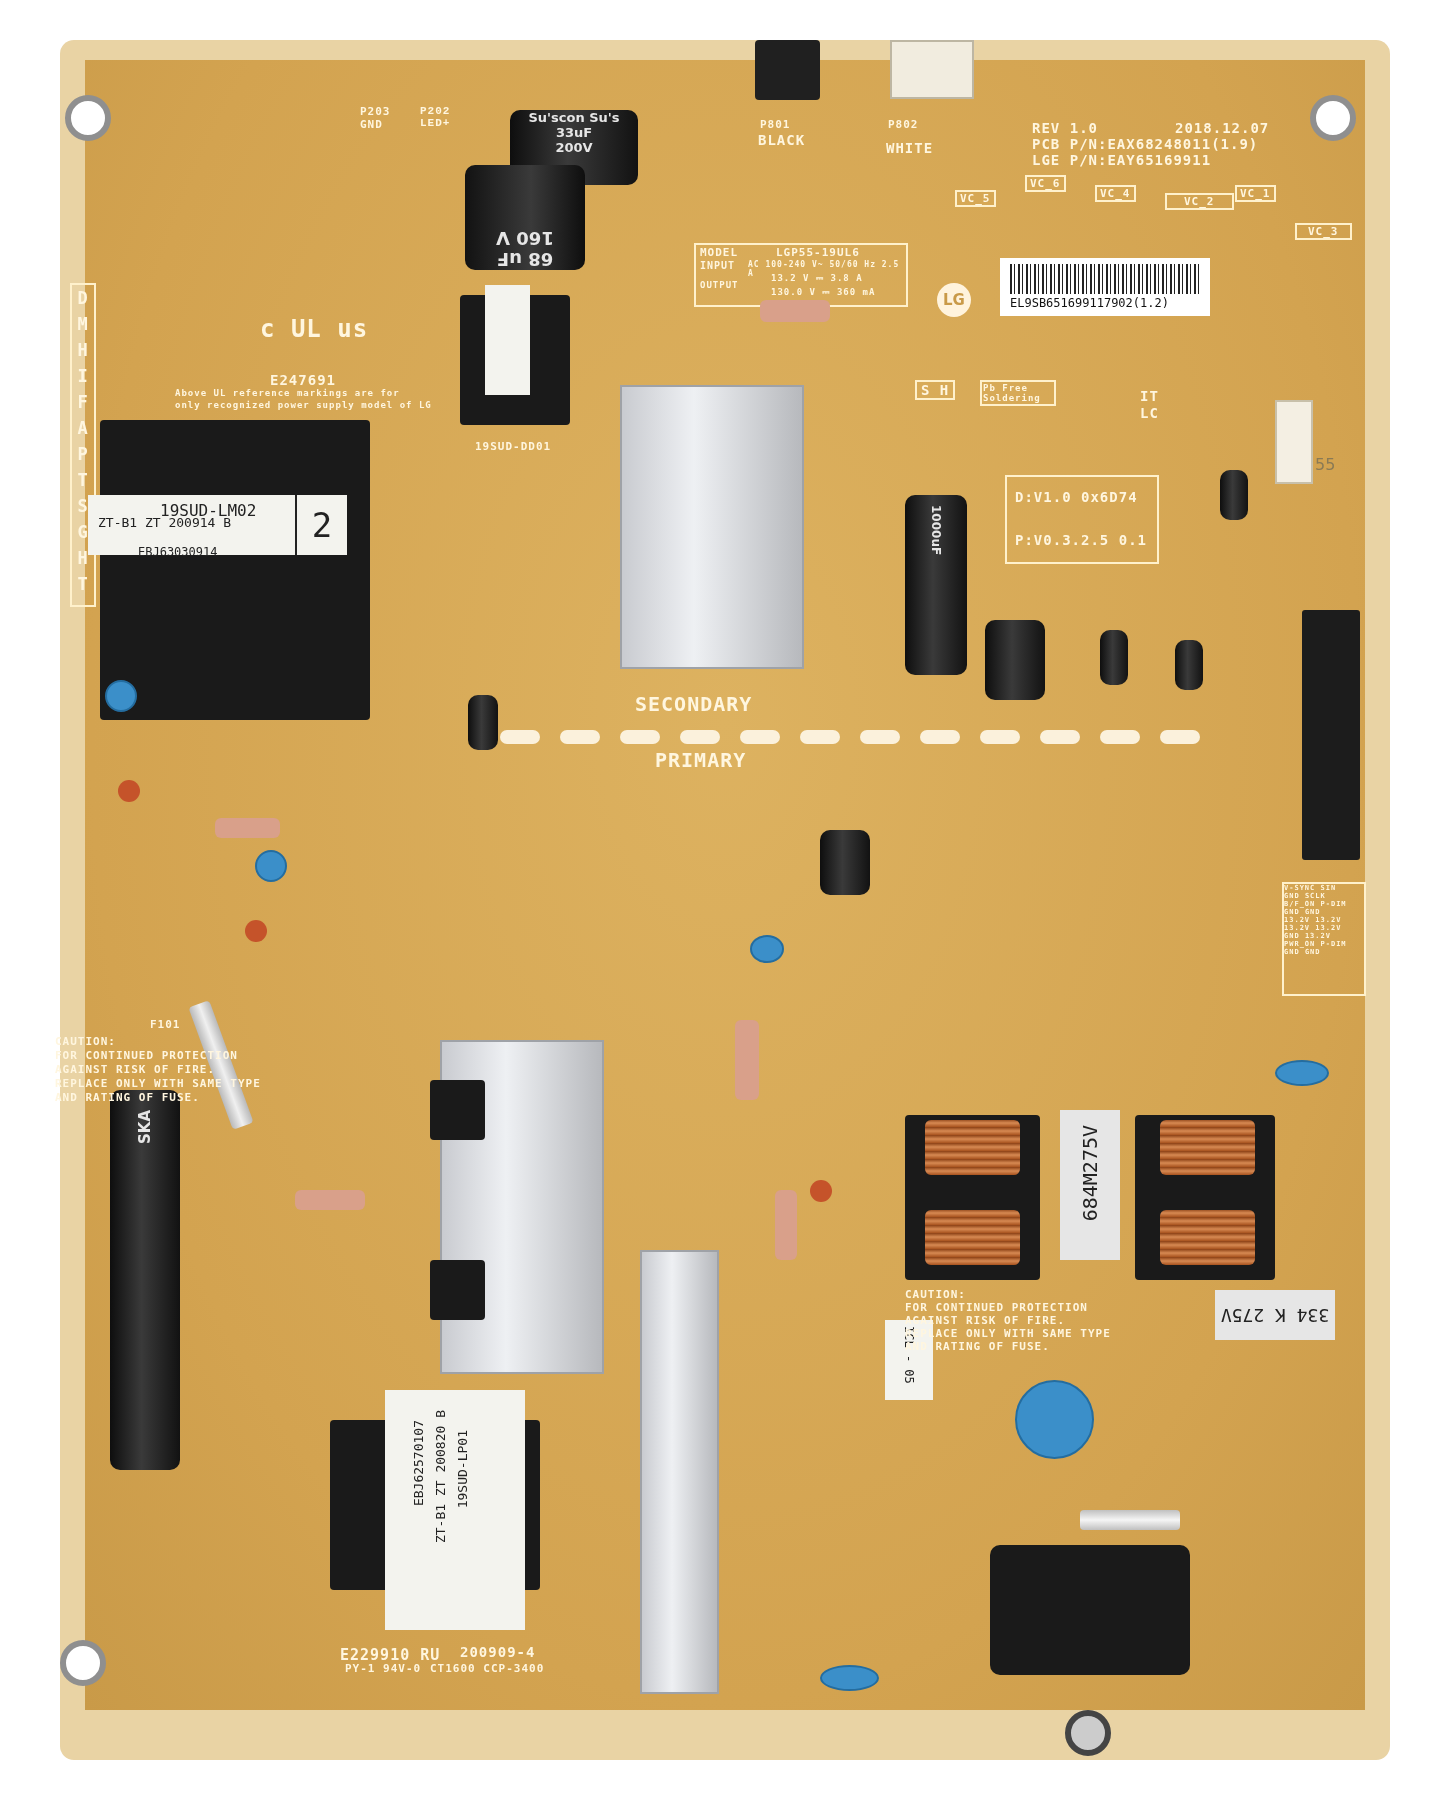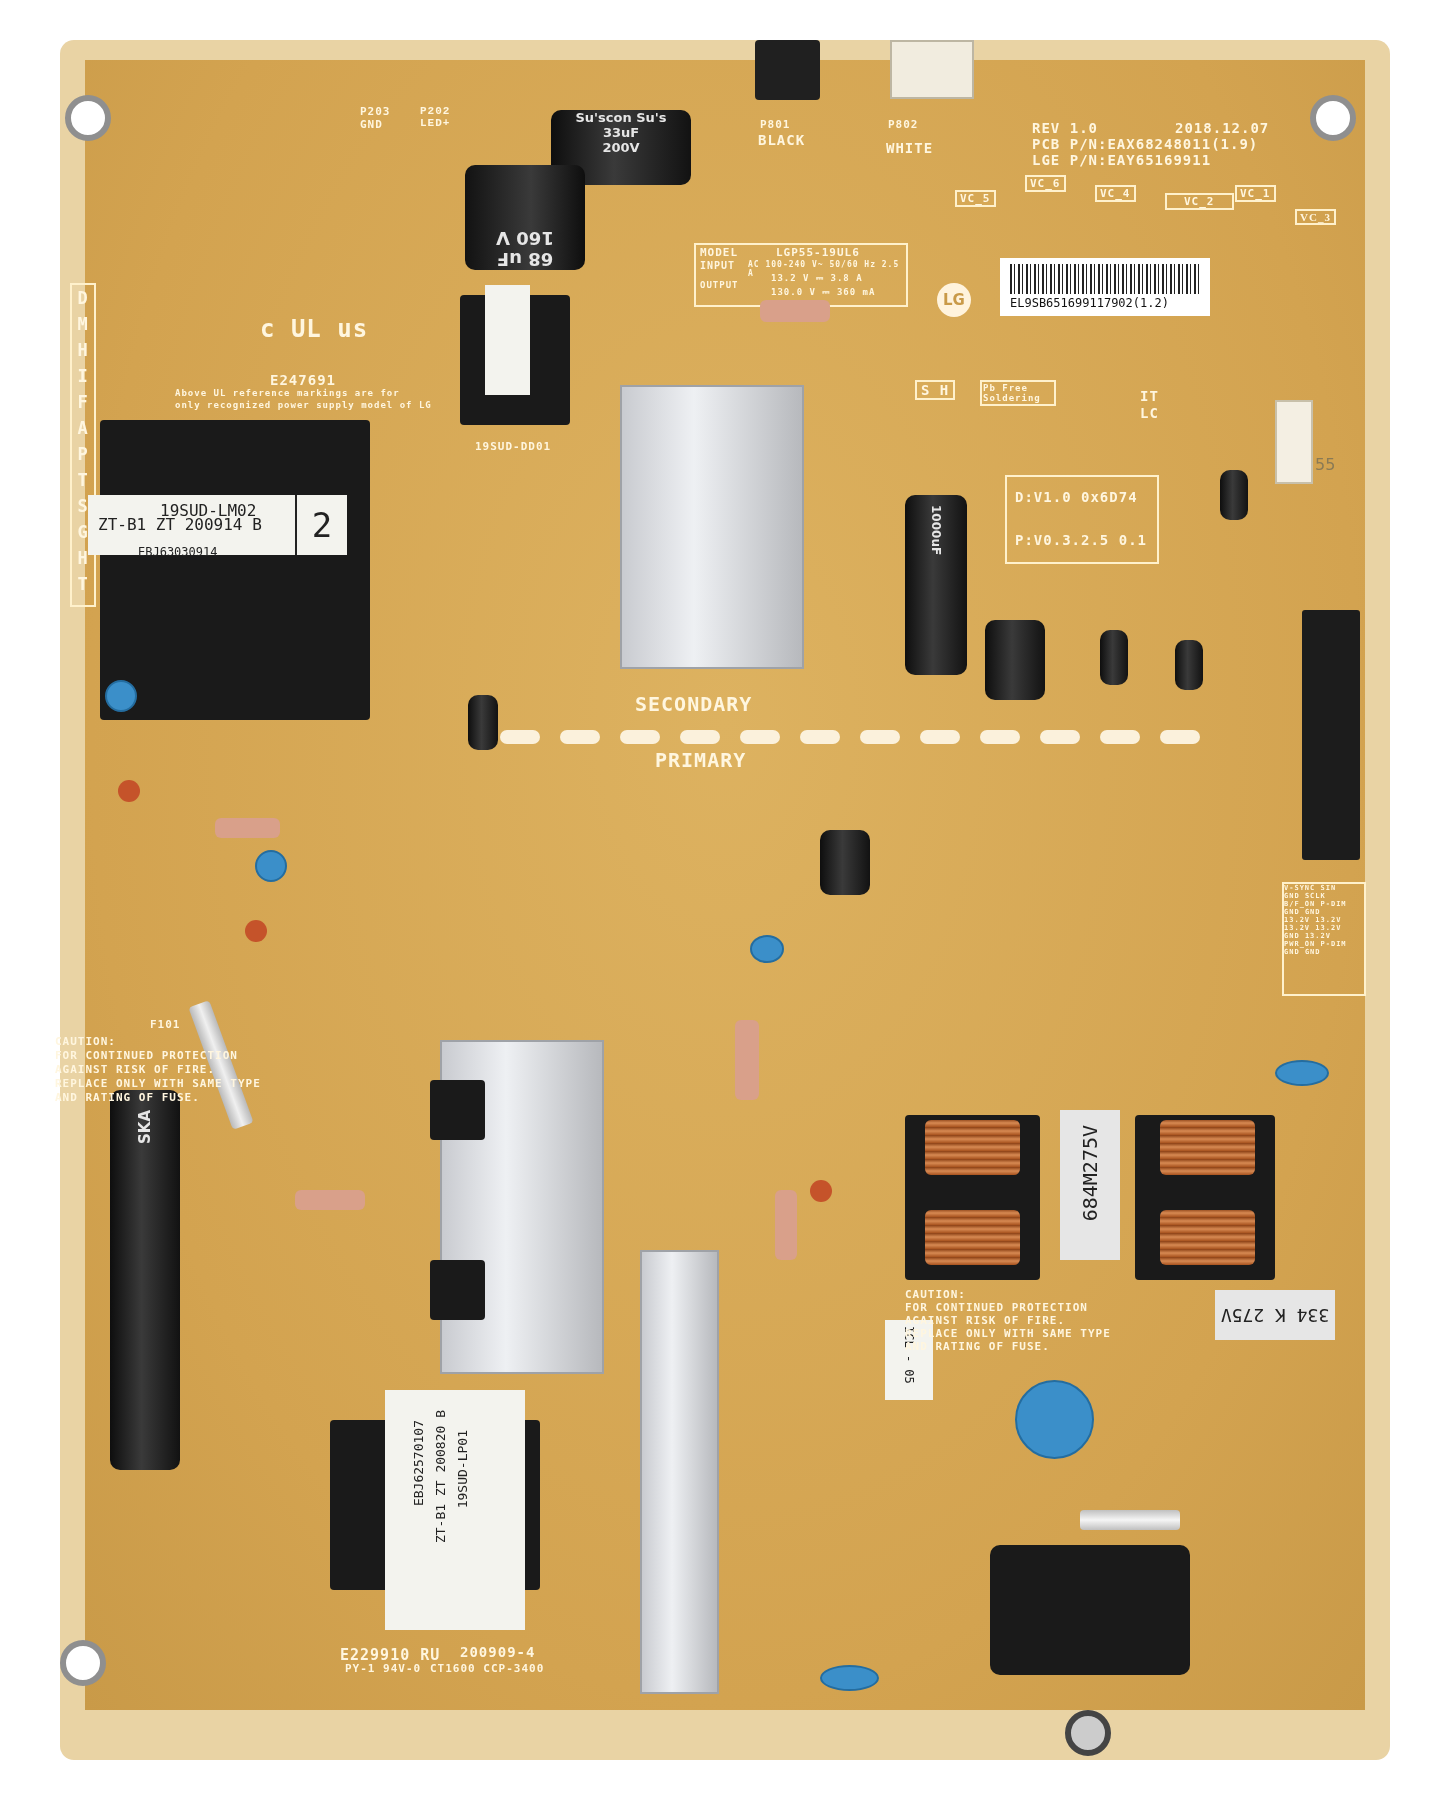--- a/index.html
+++ b/index.html
@@ -48,21 +48,21 @@
 <div class="abs silk text-md" style="left:1175px;top:120px;">2018.12.07</div>
 <div class="abs silk text-md" style="left:1032px;top:136px;">PCB P/N:EAX68248011(1.9)</div>
 <div class="abs silk text-md" style="left:1032px;top:152px;">LGE P/N:EAY65169911</div>
 
 <div class="abs" style="left:950px;top:185px;width:380px;height:70px;">
   <div class="abs silk text-sm silk-box" style="left:5px;top:5px;padding:0 3px;">VC_5</div>
   <div class="abs silk text-sm silk-box" style="left:75px;top:-10px;padding:0 3px;">VC_6</div>
   <div class="abs silk text-sm silk-box" style="left:145px;top:0px;padding:0 3px;">VC_4</div>
   <div class="abs silk text-sm silk-box" style="left:215px;top:8px;padding:0 17px;">VC_2</div>
   <div class="abs silk text-sm silk-box" style="left:285px;top:0px;padding:0 3px;">VC_1</div>
-  <div class="abs silk text-sm silk-box" style="left:345px;top:24px;padding:0 3px;font-family:Liberation Serif, serif;">VC_3</div>
+  <div class="abs silk text-sm silk-box" style="left:345px;top:38px;padding:0 11px;">VC_3</div>
 </div>
 
 <div class="abs silk-box" style="left:694px;top:243px;width:210px;height:60px;">
   <div class="abs silk text-sm" style="left:4px;top:1px;">MODEL</div>
   <div class="abs silk text-sm" style="left:80px;top:1px;">LGP55-19UL6</div>
   <div class="abs silk" style="left:4px;top:15px;font-size:10px;">INPUT</div>
   <div class="abs silk" style="left:52px;top:15px;font-size:8px;">AC 100-240 V~ 50/60 Hz 2.5 A</div>
   <div class="abs silk" style="left:4px;top:35px;font-size:9px;">OUTPUT</div>
   <div class="abs silk" style="left:75px;top:28px;font-size:9px;">13.2 V ⎓ 3.8 A</div>
   <div class="abs silk" style="left:75px;top:42px;font-size:9px;">130.0 V ⎓ 360 mA</div>
@@ -119,30 +119,30 @@
 </div>
 
 <div class="abs silk" style="left:260px;top:315px;font-size:24px;">c UL us</div>
 <div class="abs silk text-md" style="left:270px;top:372px;">E247691</div>
 <div class="abs silk" style="left:175px;top:388px;font-size:9px;">Above UL reference markings are for</div>
 <div class="abs silk" style="left:175px;top:400px;font-size:9px;">only recognized power supply model of LG</div>
 
 <div class="abs trans" style="left:100px;top:420px;width:270px;height:300px;"></div>
 <div class="abs label-white" style="left:88px;top:495px;width:225px;height:60px;">
   <div style="position:absolute;left:72px;top:6px;font-size:16px;">19SUD-LM02</div>
-  <div style="position:absolute;left:10px;top:20px;font-size:16px;">ZT-B1 ZT 200914 B</div>
+  <div style="position:absolute;left:10px;top:20px;font-size:13px;">ZT-B1 ZT 200914 B</div>
   <div style="position:absolute;left:50px;top:34px;font-size:12px;margin-top:16px;">EBJ63030914</div>
 </div>
 <div class="abs label-white" style="left:295px;top:495px;width:50px;height:60px;font-size:34px;text-align:center;line-height:60px;border-left:2px solid #222;">2</div>
 
 <div class="abs trans" style="left:460px;top:295px;width:110px;height:130px;"></div>
 <div class="abs label-white" style="left:485px;top:285px;width:45px;height:110px;"></div>
 <div class="abs silk text-sm" style="left:475px;top:440px;">19SUD-DD01</div>
 
-<div class="abs cap" style="left:510px;top:110px;width:140px;height:75px;font-size:13px;margin-left:41px;">
+<div class="abs cap" style="left:510px;top:110px;width:128px;height:75px;font-size:13px;">
   <div>Su'scon Su's</div>
   <div>33uF</div>
   <div>200V</div>
 </div>
 <div class="abs cap" style="left:465px;top:165px;width:120px;height:105px;font-size:18px;transform:rotate(180deg);">
   <div>68 uF</div>
   <div>160 V</div>
 </div>
 <div class="abs cap" style="left:905px;top:495px;width:62px;height:180px;font-size:12px;">
   <div style="writing-mode:vertical-rl;margin:10px auto;">1000uF</div>

